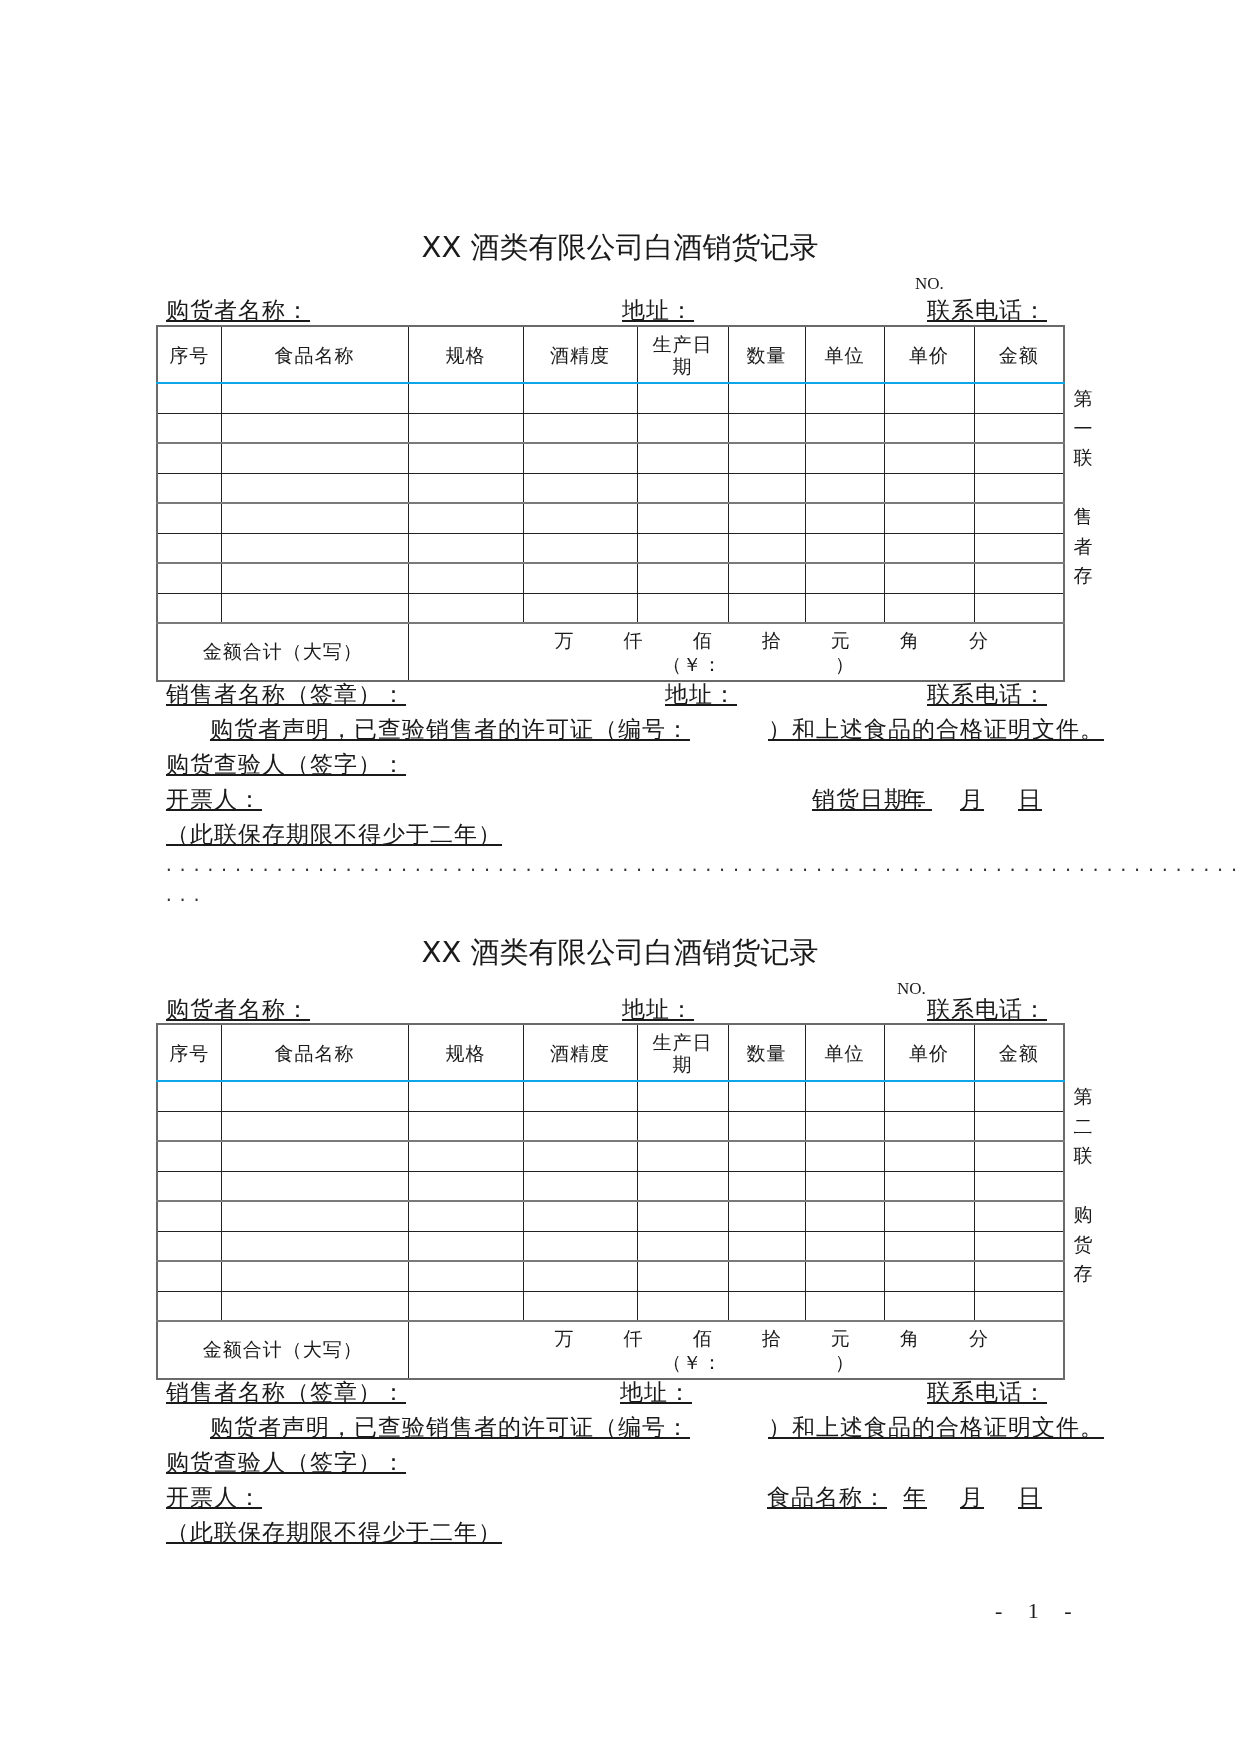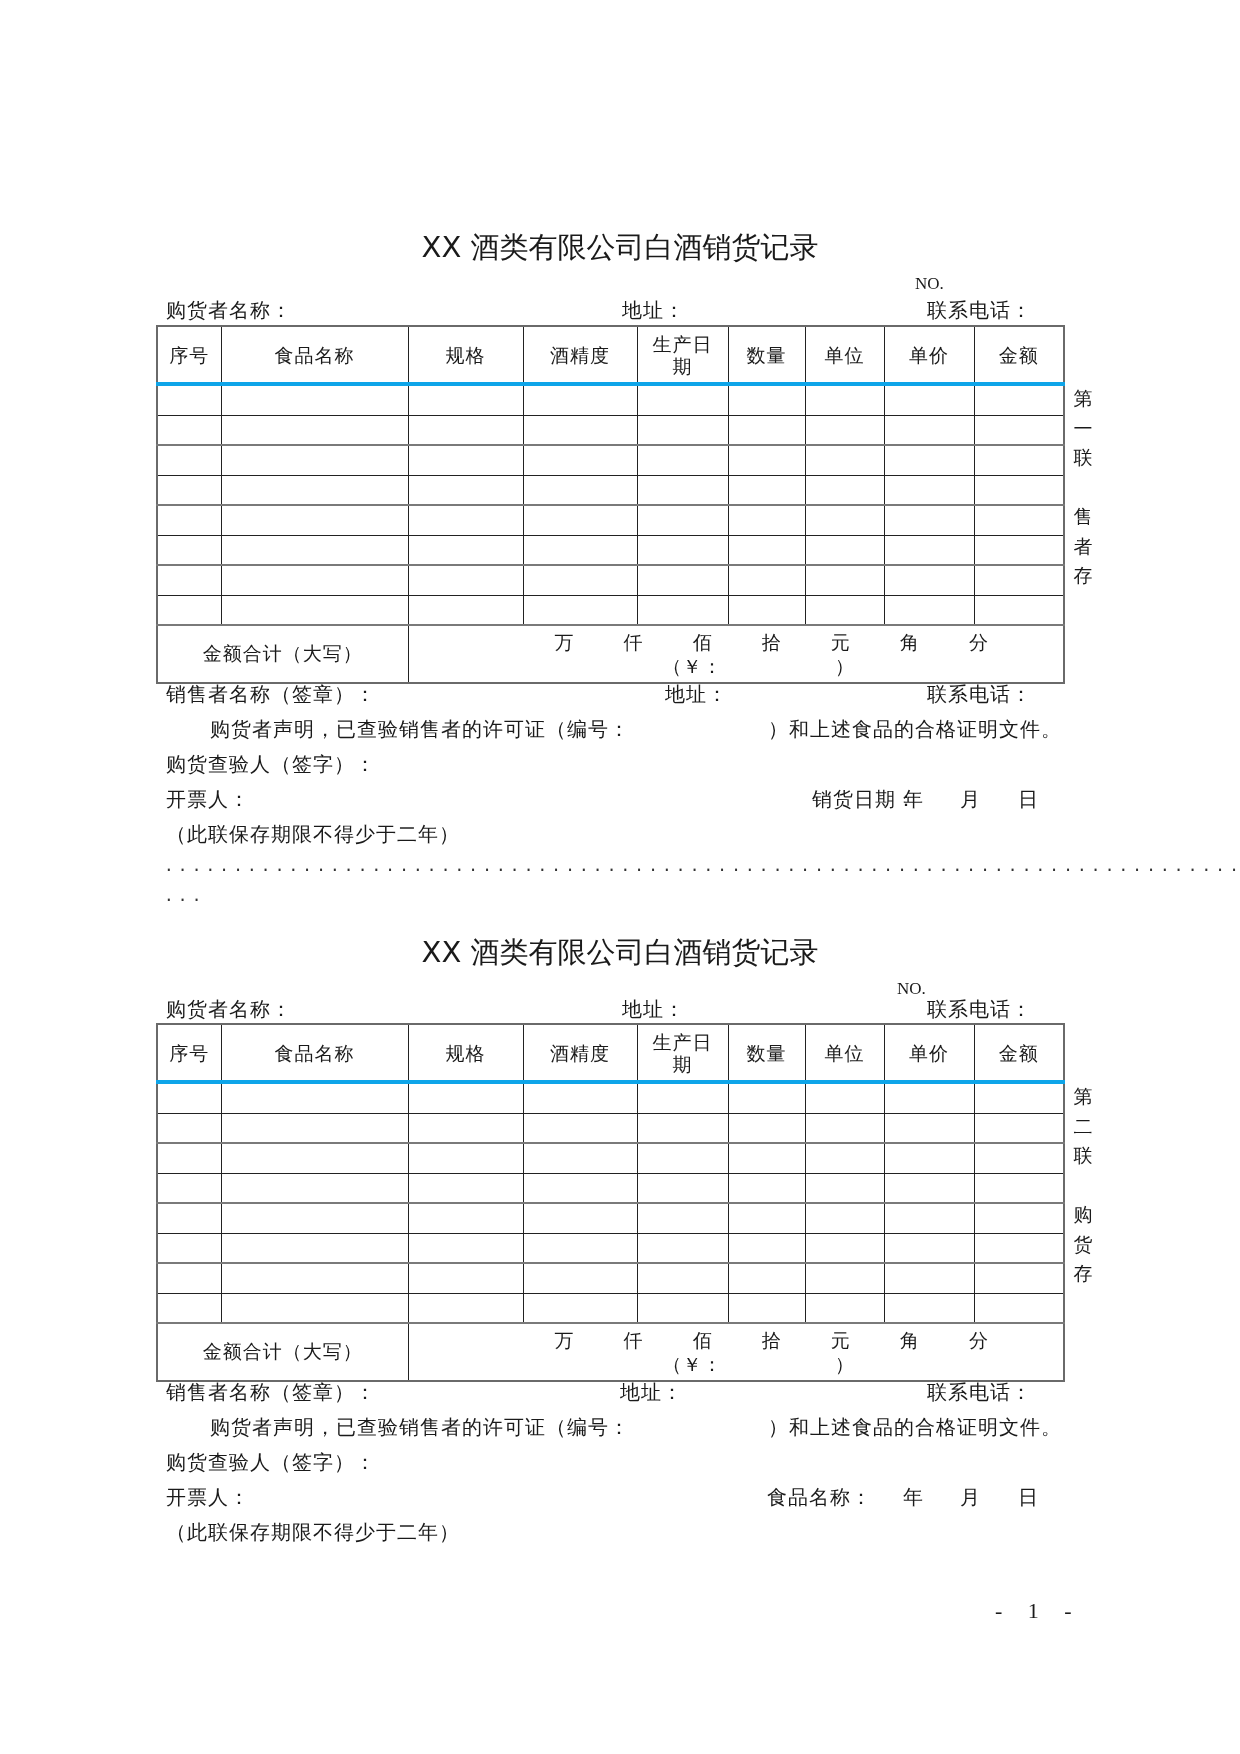--- a/index.html
+++ b/index.html
@@ -1,28 +1,28 @@
 <!DOCTYPE html>
 <html><head>
 <meta charset="utf-8">
 <style>
   html, body { margin: 0; padding: 0; background: #ffffff; }
   body { width: 1240px; height: 1754px; position: relative; overflow: hidden;
          font-family: "DejaVu Serif", "Liberation Serif", serif; color: #1a1a1a; }
   .abs { position: absolute; white-space: nowrap; }
   .title { font-family: "DejaVu Sans", "Liberation Sans", sans-serif; font-size: 29px; letter-spacing: 0px;
            left: 0; width: 1240px; text-align: center; }
-  .txt { font-size: 20px; line-height: 22px; letter-spacing: 1px; }
+  .txt { font-size: 23px; line-height: 22px; letter-spacing: 1px; text-decoration: underline; }
   .no { font-size: 17px; font-family: "Liberation Serif", serif; }
   table.form { position: absolute; left: 156px; border-collapse: collapse; table-layout: fixed;
                width: 907px; border: 2px solid #6a6a6a; }
   table.form td { border: 1px solid #222; padding: 0; text-align: center; vertical-align: middle;
                   font-size: 19px; letter-spacing: 1px; }
   table.form tr.hdr td { height: 55px; line-height: 22px; }
-  table.form tr.hdr { border-bottom: 4px solid #0ea5e9; margin-left: 38px; }
+  table.form tr.hdr { border-bottom: 2px solid #0ea5e9; margin-left: 38px; }
   table.form tr.row td { height: 28.5px; }
   table.form tr.row:nth-child(odd) td { border-bottom: 2px solid #7a7a7a; }
   table.form tr.total td { height: 56px; }
   .units { display: flex; justify-content: space-between; padding: 0 74px 0 146px; line-height: 24px; }
   .yen { line-height: 24px; }
   .side { font-size: 19px; line-height: 29.5px; width: 22px; text-align: center; }
   .dots { font-size: 16px; letter-spacing: 4.2px; color: #333; font-family: "DejaVu Sans Mono", monospace; }
   .pagenum { font-size: 22px; font-family: "Liberation Serif", serif; letter-spacing: 10px; }
 </style>
 </head>

